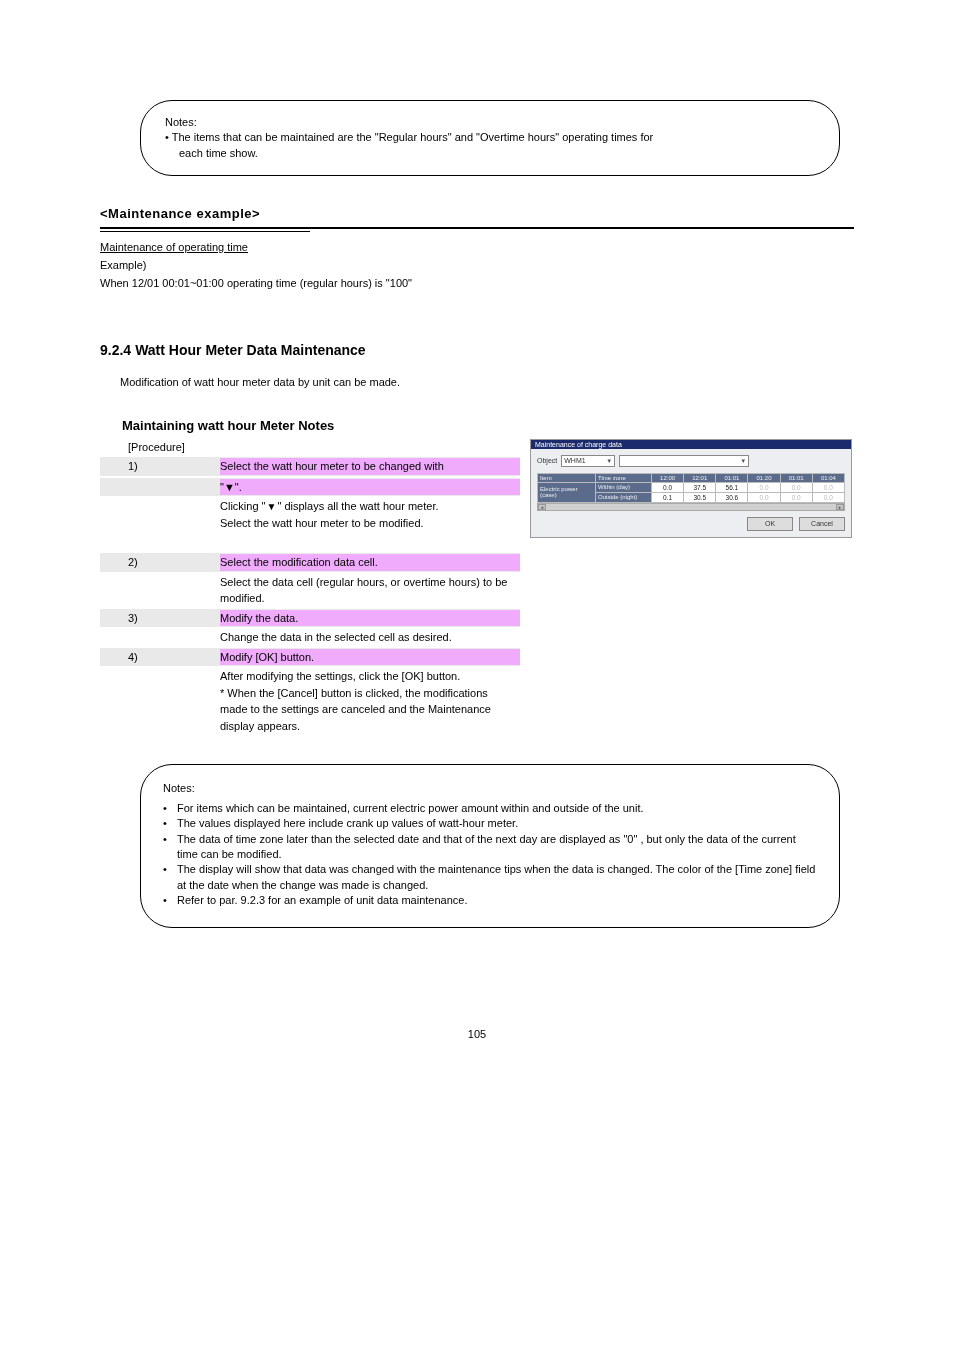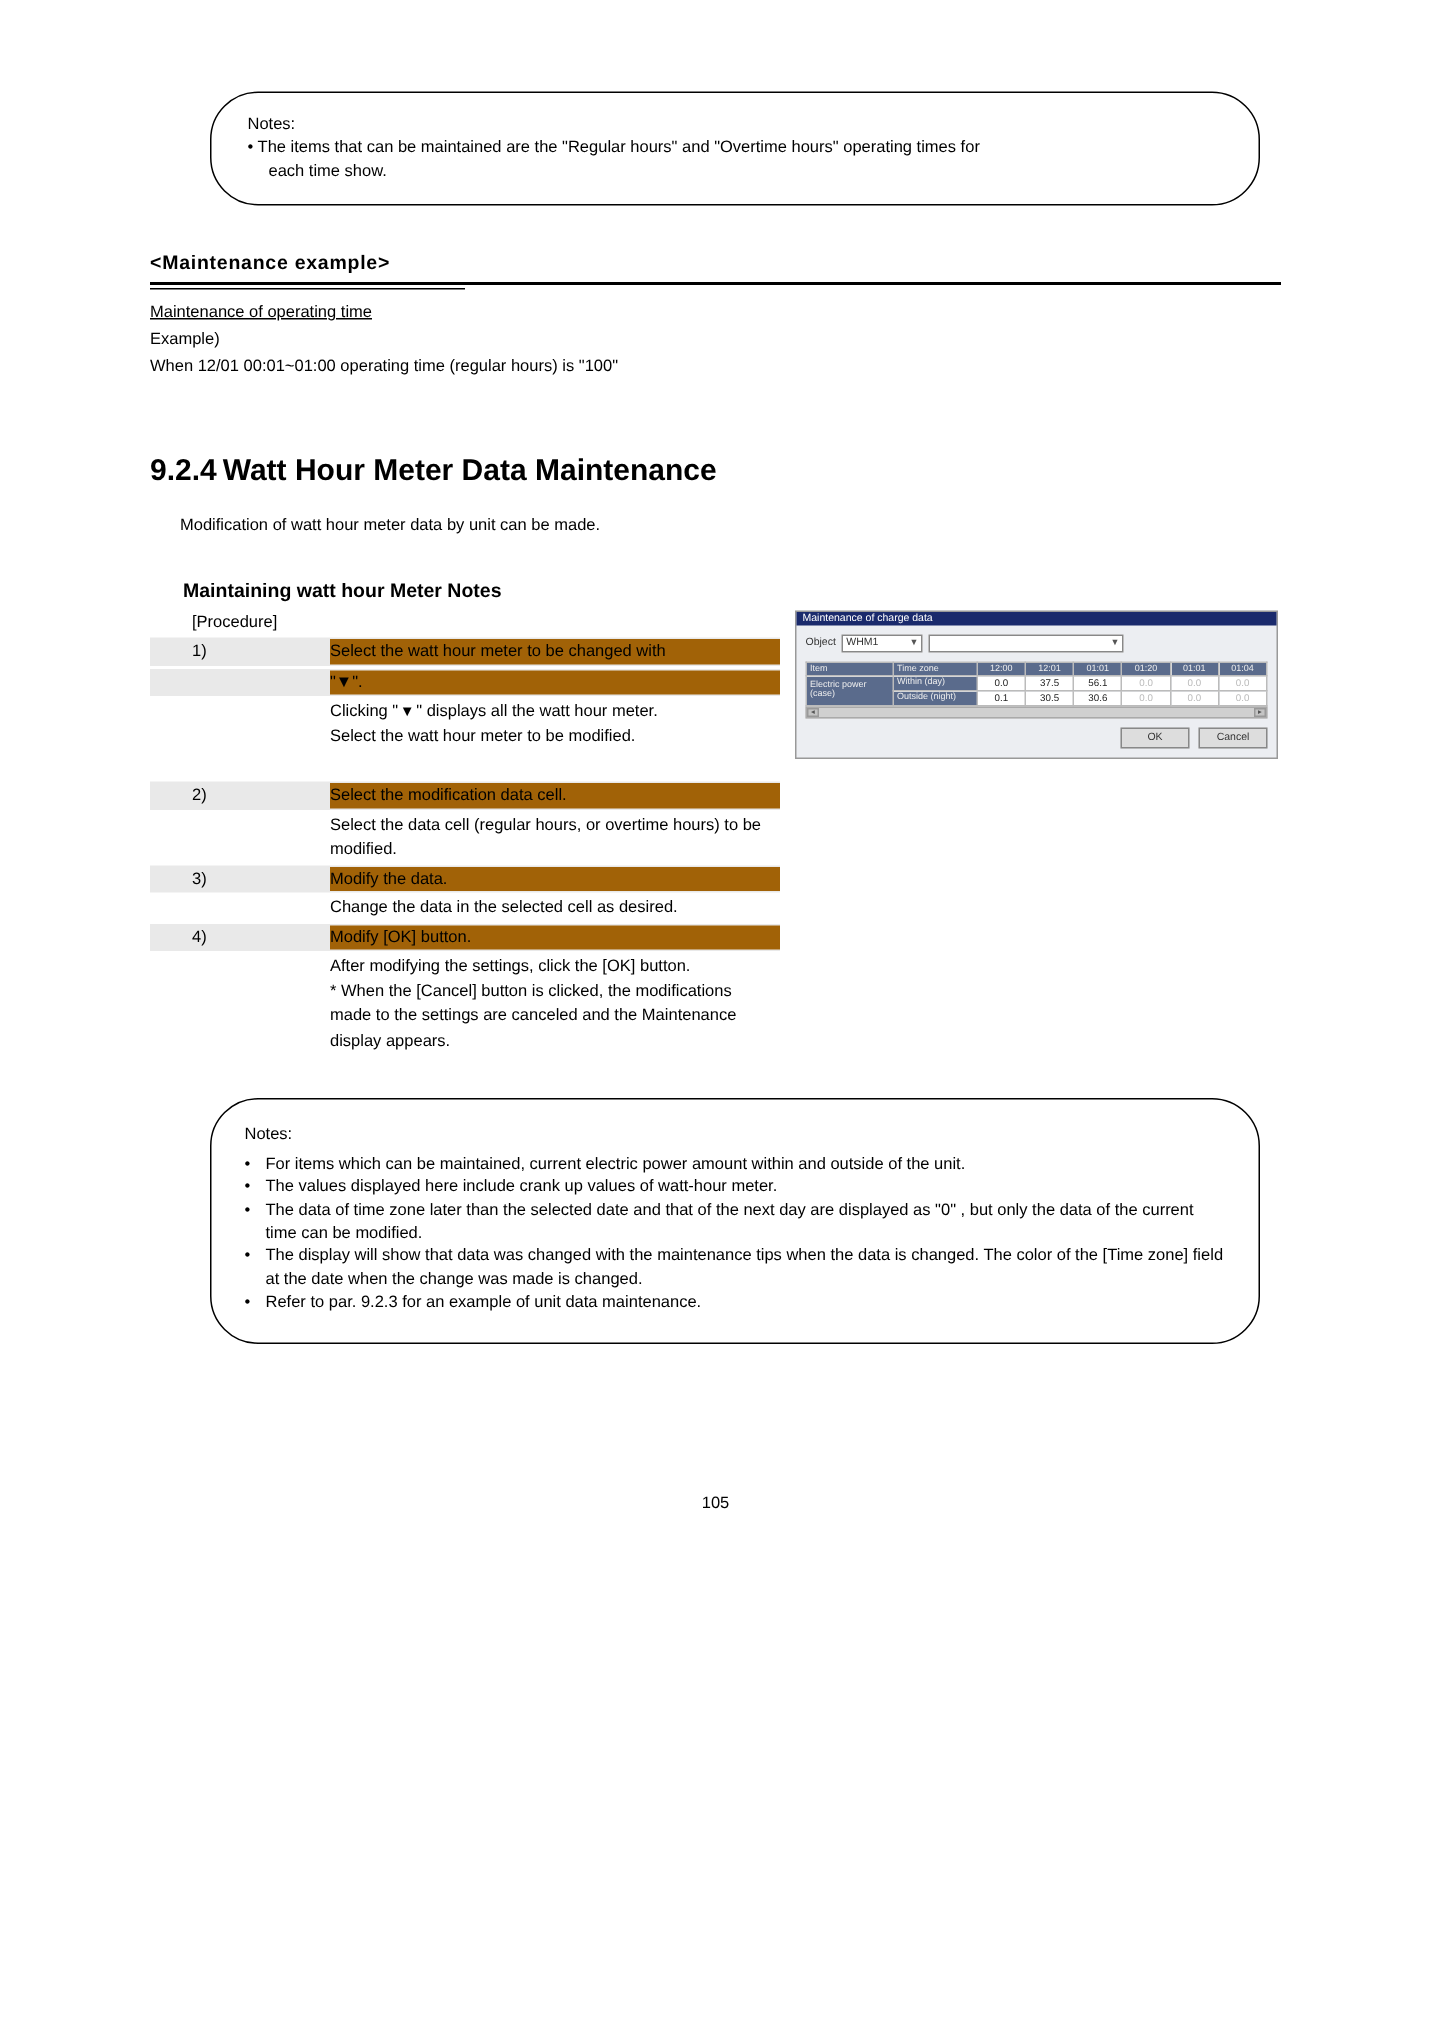--- a/index.html
+++ b/index.html
@@ -1,17 +1,17 @@
 <!DOCTYPE html>
 <html><head>
 <meta charset="utf-8">
 <style>
   * { box-sizing: border-box; margin: 0; padding: 0; }
   html, body { width: 954px; background: #fff; font-family: Arial, Helvetica, sans-serif; color: #000; }
-  .page { width: 954px; padding: 61px 100px 40px 100px; }
+  .page { width: 954px; padding: 100px 100px 40px 100px; }
   .bubble {
     border: 1px solid #000;
     border-radius: 32px;
     padding: 14px 24px;
     margin: 0 0 30px 40px;
     width: 700px;
     font-size: 11px;
     line-height: 1.4;
   }
   .bubble.tall { padding: 16px 22px 18px 22px; }
@@ -21,36 +21,36 @@
     letter-spacing: 0.5px;
     margin-left: 0;
     margin-bottom: 6px;
   }
   .sep-thick { border-top: 2px solid #000; margin: 2px 0; }
   .sep-thin { border-top: 1px solid #000; width: 210px; margin-bottom: 8px; }
   .example-block { font-size: 11px; line-height: 1.45; margin-bottom: 50px; }
   .example-block .under { text-decoration: underline; }
   .example-block p { margin-bottom: 2px; }
   .section-number {
-    font-size: 20px; font-weight: bold; margin-bottom: 18px;
+    font-size: 14px; font-weight: bold; margin-bottom: 18px;
   }
   .section-number .num { margin-right: 4px; }
   .subhead {
     font-size: 13px; font-weight: bold; margin: 30px 0 6px 22px;
   }
   .steps-wrap { position: relative; margin-left: 0; }
   .steps {
     font-size: 11px; line-height: 1.5; width: 420px;
   }
   .steps .row { display: flex; }
   .steps .lab { width: 120px; padding-left: 28px; }
   .steps .val { flex: 1; }
   .steps .shade { background: #e9e9e9; padding: 1px 0 1px 0; margin: 2px 0; }
   .steps .shade .lab { background: #e9e9e9; }
-  .steps .shade .val { background: #a16207; }
+  .steps .shade .val { background: #f0abfc; }
   .tri { font-size: 10px; display: inline-block; width: 12px; text-align: center; }
   .screenshot {
     position: absolute; left: 430px; top: 0; width: 322px;
   }
   .ss-box { border: 1px solid #999; background: #eceef2; font-size: 7px; color: #333; }
   .ss-title { background: #1a2a6c; color: #fff; padding: 1px 4px; font-size: 7px; }
   .ss-body { padding: 6px; }
   .ss-toprow { display: flex; align-items: center; gap: 4px; margin-bottom: 6px; }
   .ss-sel {
     border: 1px solid #888; background: #fff; height: 12px; width: 54px; font-size: 7px;

